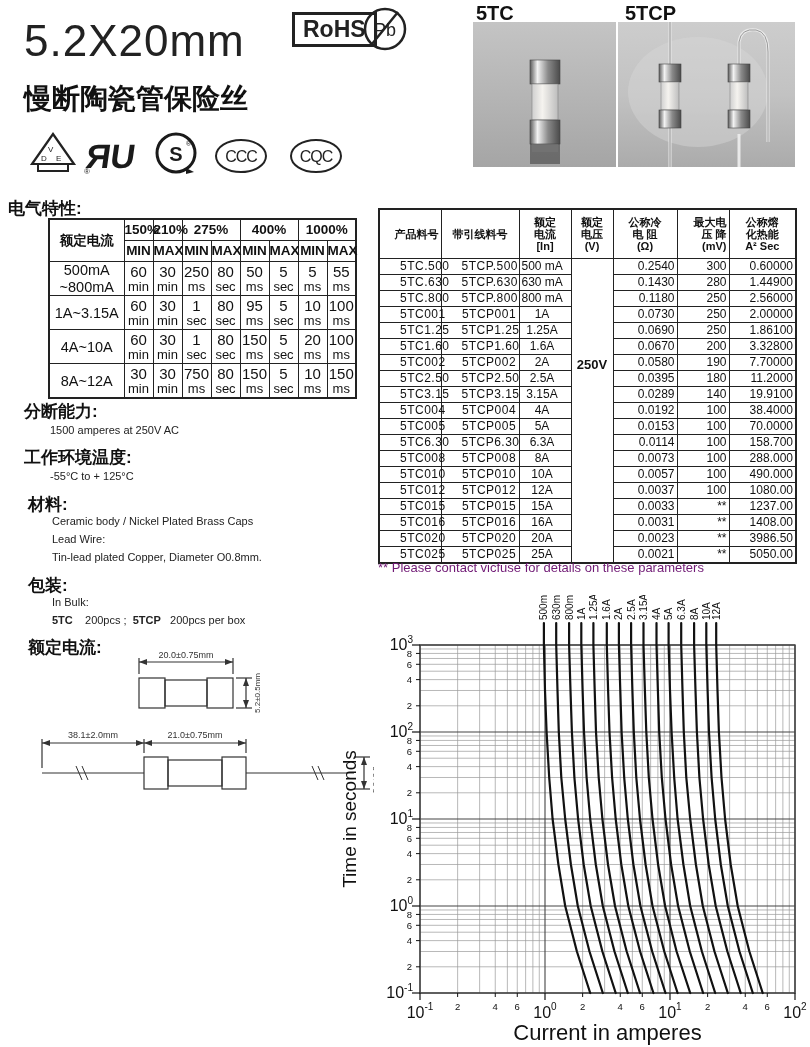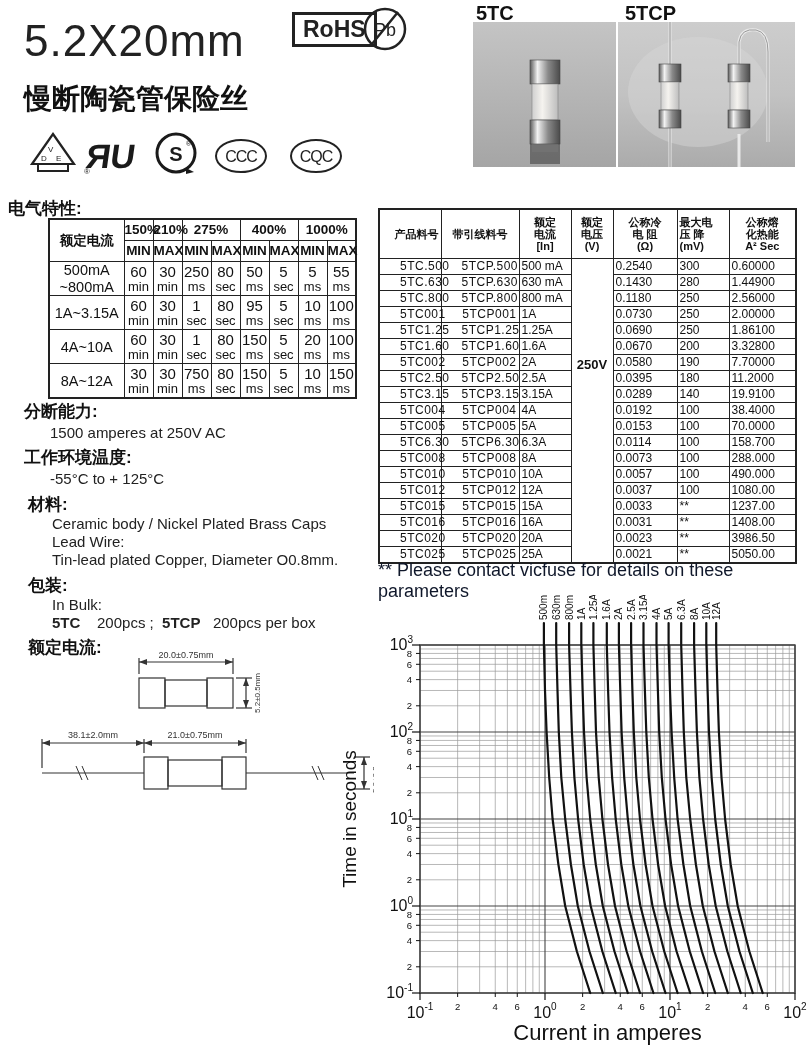--- a/index.html
+++ b/index.html
@@ -3,41 +3,41 @@
 <meta charset="utf-8">
 <style>
   html,body{margin:0;padding:0}
   body{width:810px;height:1047px;position:relative;background:#fff;color:#111;
        font-family:"Liberation Sans",sans-serif;overflow:hidden}
   .abs{position:absolute}
   .title{font-size:44px;letter-spacing:1px;color:#222}
   .rohs-box{border:3px solid #222;padding:1px 8px;font-size:23px;font-weight:600;color:#222}
   .subtitle{font-size:28px;font-weight:bold;color:#111}
   .sec-head{font-size:17px;font-weight:bold}
-  .body-txt{font-size:15px;color:#222}
+  .body-txt{font-size:11px;color:#222}
   .pkg b{font-weight:bold}
   
   table{border-collapse:collapse}
   #elec-table{width:309px;font-size:13.5px;table-layout:fixed;border:2px solid #222}
   #elec-table th,#elec-table td{border:1px solid #222;text-align:center;padding:0;line-height:1.15}
   #elec-table thead th{font-weight:bold;font-size:13.5px;height:20px}
   #elec-table td .v{font-size:15px}
   #elec-table td .u{font-size:13px}
   #elec-table td{height:33px}
   #elec-table .rng{font-size:14.5px}
   
   #spec-table{width:417px;font-size:12px;table-layout:fixed;border:2px solid #222}
   #spec-table th,#spec-table td{border:1px solid #222;padding:0 2px;line-height:1.12}
   #spec-table thead th{font-weight:bold;font-size:11px;height:48px;vertical-align:middle}
   #spec-table td{height:15px;white-space:nowrap}
-  #spec-table td.pn{text-align:right;padding-left:20px;letter-spacing:0.5px}
-  #spec-table td.cur{text-align:left;padding-right:8px}
-  #spec-table td.c{text-align:left}
+  #spec-table td.pn{text-align:center;padding-left:20px;letter-spacing:0.5px}
+  #spec-table td.cur{text-align:center;padding-right:8px}
+  #spec-table td.c{text-align:right}
   #spec-table td.volt{text-align:center;border-top:1px solid #222;border-bottom:1px solid #222}
-  .footnote{font-size:18px;color:#0f172a}
+  .footnote{font-size:13px;color:#701a75}
   .photo-label{font-size:20px;font-weight:bold}
   svg text{font-family:"Liberation Sans",sans-serif}
 </style>
 </head>
 <body>
 
 <div class="abs title" style="left:24px;top:16px">5.2X20mm</div>
 
 <div class="abs rohs-box" style="left:292px;top:12px">RoHS</div>
 
@@ -437,21 +437,21 @@
         <th style="text-align: center;">
           <div>额定</div>
           <div>电压</div>
           <div>(V)</div>
         </th>
         <th style="text-align: center;">
           <div>公称冷</div>
           <div>电 阻</div>
           <div>(Ω)</div>
         </th>
-        <th style="text-align: left;">
+        <th style="text-align: right;">
           <div>最大电</div>
           <div>压 降</div>
           <div>(mV)</div>
         </th>
         <th style="text-align: center;">
           <div>公称熔</div>
           <div>化热能</div>
           <div>A² Sec</div>
         </th>
       </tr>

